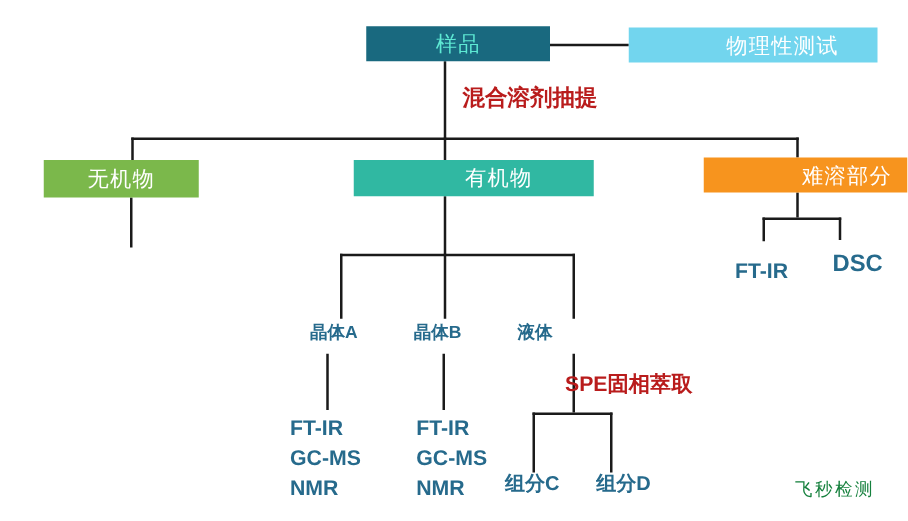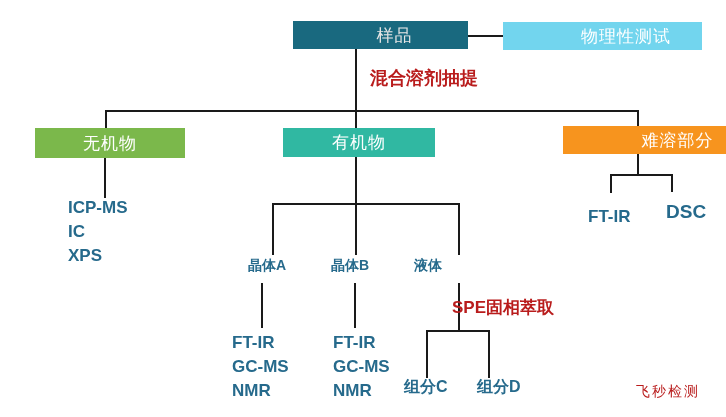--- a/index.html
+++ b/index.html
@@ -9,44 +9,44 @@
     background:#ffffff;
     overflow:hidden;
     font-family:"Liberation Sans","DejaVu Sans",sans-serif;
   }
   .ln{position:absolute;background:#1a1a1a;}
   .node{
     position:absolute;
     display:flex;align-items:center;justify-content:center;
     font-size:17px;letter-spacing:1px;color:#ffffff;
   }
-  .node-root{background:#19697F;color:#e5e5e5;padding-left:28px;}
+  .node-root{background:#19697F;color:#5eead4;}
   .node-physical{background:#72D5EE;}
   .node-inorganic{background:#7BB84B;}
-  .node-organic{background:#30B8A2;}
+  .node-organic{background:#30B8A2;padding-left:40px;}
   .node-insoluble{background:#F7941E;padding-left:40px;}
   .annot{
     position:absolute;
     color:#b91c1c;
     font-size:18px;
     font-weight:600;
     white-space:nowrap;
   }
   .blab{
     position:absolute;
     color:#266A8C;
     font-size:14px;
     font-weight:700;
     white-space:nowrap;
   }
   .mlist{position:absolute;color:#266A8C;font-size:17px;font-weight:600;}
   .mlist div{line-height:24px;}
   .watermark{
     position:absolute;
-    color:#b91c1c;
+    color:#15803d;
     font-size:14px;
     letter-spacing:2px;
     white-space:nowrap;
   }
 </style>
 </head>
 <body>
 
 <div class="stage">
 
@@ -70,36 +70,31 @@
   <div class="ln" style="left:488px;top:330px;width:2px;height:48px;"></div>
   <div class="ln" style="left:637px;top:154px;width:2px;height:20px;"></div>
   <div class="ln" style="left:610px;top:174px;width:63px;height:2px;"></div>
   <div class="ln" style="left:610px;top:174px;width:2px;height:19px;"></div>
   <div class="ln" style="left:671px;top:174px;width:2px;height:18px;"></div>
 
   <div class="node node-root" style="left:293px;top:21px;width:147px;height:28px;">样品</div>
 
   <div class="node node-physical" style="left:503px;top:22px;width:152px;height:28px;padding-left:47px;">物理性测试</div>
 
-  <div class="node node-inorganic" style="left:35px;top:128px;width:150px;height:30px;">无机物</div>
+  <div class="node node-inorganic" style="left:35px;top:128px;width:124px;height:30px;">无机物</div>
 
   <div class="node node-organic" style="left:283px;top:128px;width:152px;height:29px;">有机物</div>
 
   <div class="node node-insoluble" style="left:563px;top:126px;width:149px;height:28px;">难溶部分</div>
 
   <div class="annot" style="left:370px;top:66px;">混合溶剂抽提</div>
 
 
   <div class="annot" style="left:452px;top:296px;font-size:17px;">SPE固相萃取</div>
 
-  <div class="mlist" style="left:68px;top:196px;">
-    <div>ICP-MS</div>
-    <div>IC</div>
-    <div>XPS</div>
-  </div>
 
   <div class="blab" style="left:248px;top:257px;">晶体A</div>
 
   <div class="blab" style="left:331px;top:257px;">晶体B</div>
 
   <div class="blab" style="left:414px;top:257px;">液体</div>
 
   <div class="mlist" style="left:232px;top:331px;">
     <div>FT-IR</div>
     <div>GC-MS</div>

